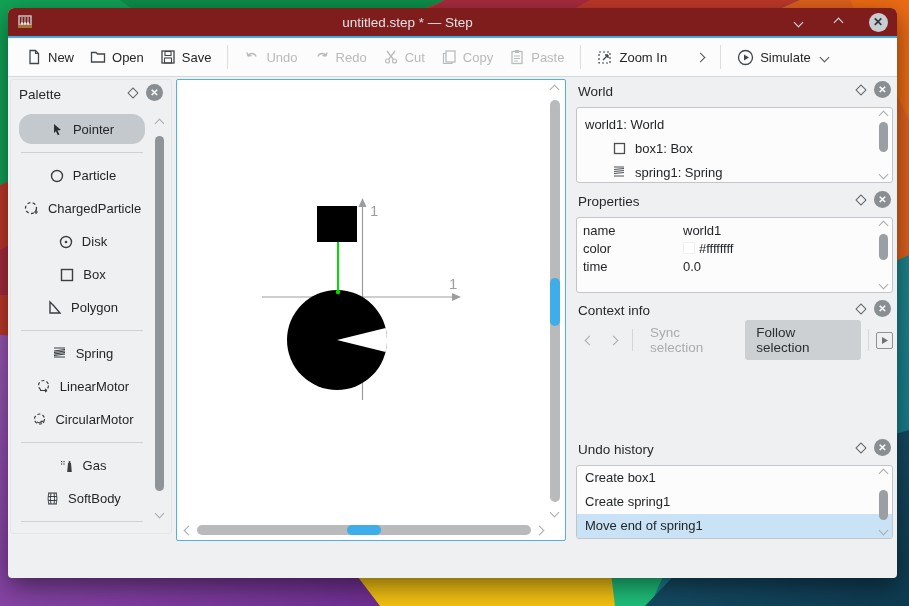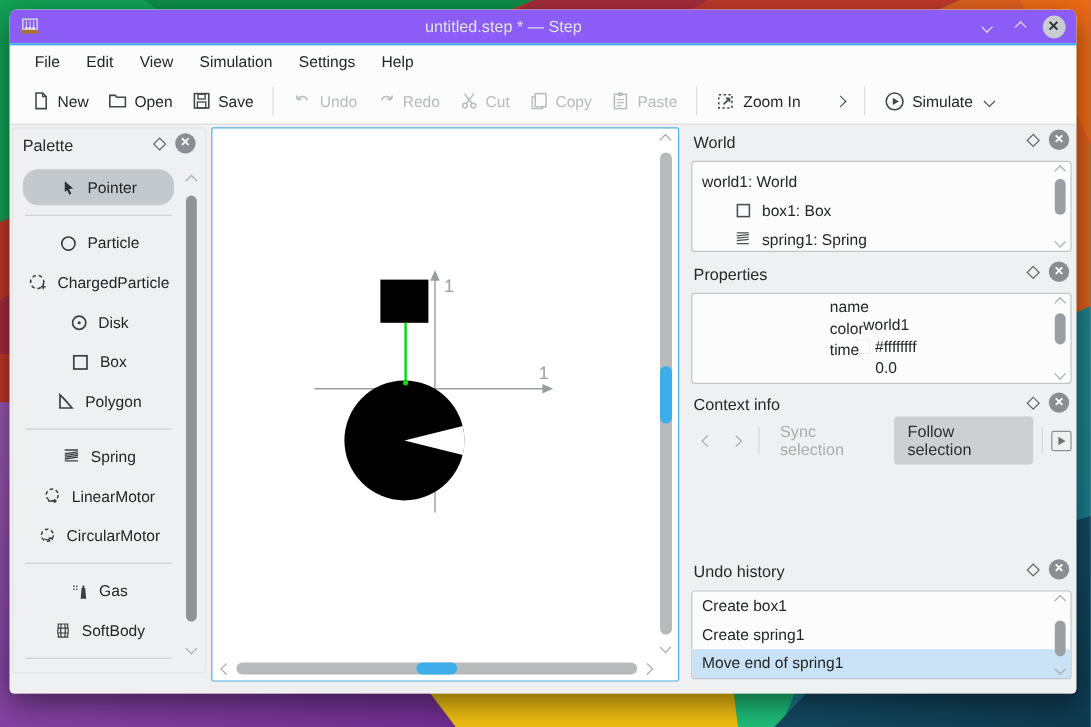--- a/index.html
+++ b/index.html
@@ -5,21 +5,21 @@
   * { margin:0; padding:0; box-sizing:border-box; }
   html,body { width:909px; height:606px; overflow:hidden; }
   body { font-family:"Liberation Sans", sans-serif; font-size:13px; color:#232629; }
   .stage { position:relative; width:909px; height:606px; overflow:hidden; background:#1b5a75; }
   .wallpaper { position:absolute; inset:0; }
 
   
   .window { position:absolute; left:8px; top:8px; width:889px; height:570px;
             background:#eff0f1; border-radius:6px 6px 4px 4px;
             box-shadow:0 8px 26px rgba(0,0,0,.5); overflow:hidden; }
-  .titlebar { height:28px; background:#8b5cf6; display:flex; align-items:center; padding:0 8px; }
+  .titlebar { height:28px; background:#7f1d1d; display:flex; align-items:center; padding:0 8px;gap:12px; }
   .titlebar .title { flex:1; text-align:center; color:#dfe3e6; font-size:13.5px; }
   .winbtn { width:22px; height:22px; display:flex; align-items:center; justify-content:center; margin-left:6px; cursor:pointer; }
   .closebtn { width:19px; height:19px; border-radius:50%; background:#c8cdd1; display:flex; align-items:center; justify-content:center; }
   .closebtn .x { color:#31363b; font-size:12px; font-weight:bold; line-height:1; }
   .accentline { height:2px; background:#3daee9; }
 
   .menubar { height:27px; background:#fcfcfc; display:flex; align-items:center; padding-left:10px; }
   .menuitem { padding:0 11px; line-height:27px; cursor:default; }
 
   .toolbar { height:39px; background:#fcfcfc; border-bottom:1px solid #d6d8d9; display:flex; align-items:center; padding:0 10px; }
@@ -72,21 +72,21 @@
   .rightcol { position:absolute; left:564px; top:0; width:323px; height:474px; }
   .rc-head { left:6px; right:0; }
   .rc-body { left:4px; right:2px; }
 
   .tree-row { height:24px; display:flex; align-items:center; font-size:13px; }
   .tree-ic { width:16px; height:16px; margin-right:8px; display:flex; align-items:center; justify-content:center; }
 
   .prop-header { display:flex; height:26px; background:#e9eaeb; border-bottom:1px solid #d4d6d8; align-items:center; }
   .prop-header .c1 { width:98px; padding-left:10px; }
   .prop-header .c2 { flex:1; padding-left:8px; border-left:1px solid #d4d6d8; height:26px; line-height:26px; }
-  .prop-row { display:flex; height:18px; align-items:center; font-size:13px;flex-direction:column; }
+  .prop-row { display:flex; height:18px; align-items:center; font-size:13px; }
   .prop-row .c1 { width:98px; padding-left:6px; }
   .prop-row .c2 { flex:1; padding-left:8px; display:flex; align-items:center; gap:4px; }
   .swatch { width:12px; height:12px; background:#ffffff; border:1px solid #f0f0f0; display:inline-block; }
 
   .ctx-toolbar { position:absolute; left:6px; right:2px; display:flex; align-items:center; height:30px; }
   .ctx-nav { width:24px; display:flex; justify-content:center; }
   .ctx-sep { width:1px; height:22px; background:#d5d7d9; margin:0 7px; }
   .follow-btn { background:#ccd0d3; border-radius:3px; padding:5px 11px; font-size:13.5px; color:#2b2e31; }
   .sync-lbl { color:#a9adb0; font-size:13.5px; padding:0 10px; }
   .ctx-pop { width:17px; height:17px; border:1px solid #8d9194; border-radius:2px; display:flex; align-items:center; justify-content:center; }
@@ -153,28 +153,20 @@
           <span class="chev up white"></span>
         </div>
       <div class="winbtn">
         <span class="closebtn">
             <span class="x">✕</span>
           </span>
       </div>
     </div>
     <div class="accentline"></div>
 
-    <div class="menubar">
-      <div class="menuitem">File</div>
-      <div class="menuitem">Edit</div>
-      <div class="menuitem">View</div>
-      <div class="menuitem">Simulation</div>
-      <div class="menuitem">Settings</div>
-      <div class="menuitem">Help</div>
-    </div>
 
     <div class="toolbar">
       <div class="tbtn">
         <svg width="16" height="16" viewBox="0 0 16 16">
           <path d="M4 1.5 L9.5 1.5 L12.5 4.5 L12.5 14.5 L4 14.5 Z" fill="none" stroke="#41464a" stroke-width="1.3"></path>
           <path d="M9.5 1.5 L9.5 4.5 L12.5 4.5" fill="none" stroke="#41464a" stroke-width="1.1"></path>
         </svg>
         <span class="lbl">New</span>
       </div>
       <div class="tbtn">

